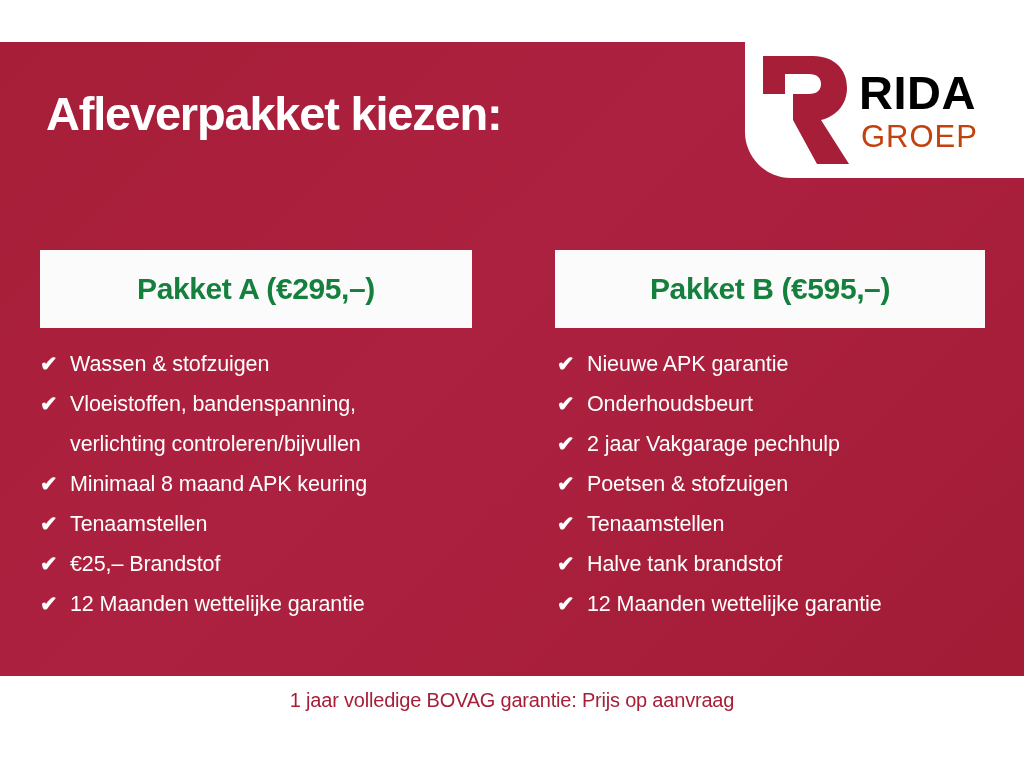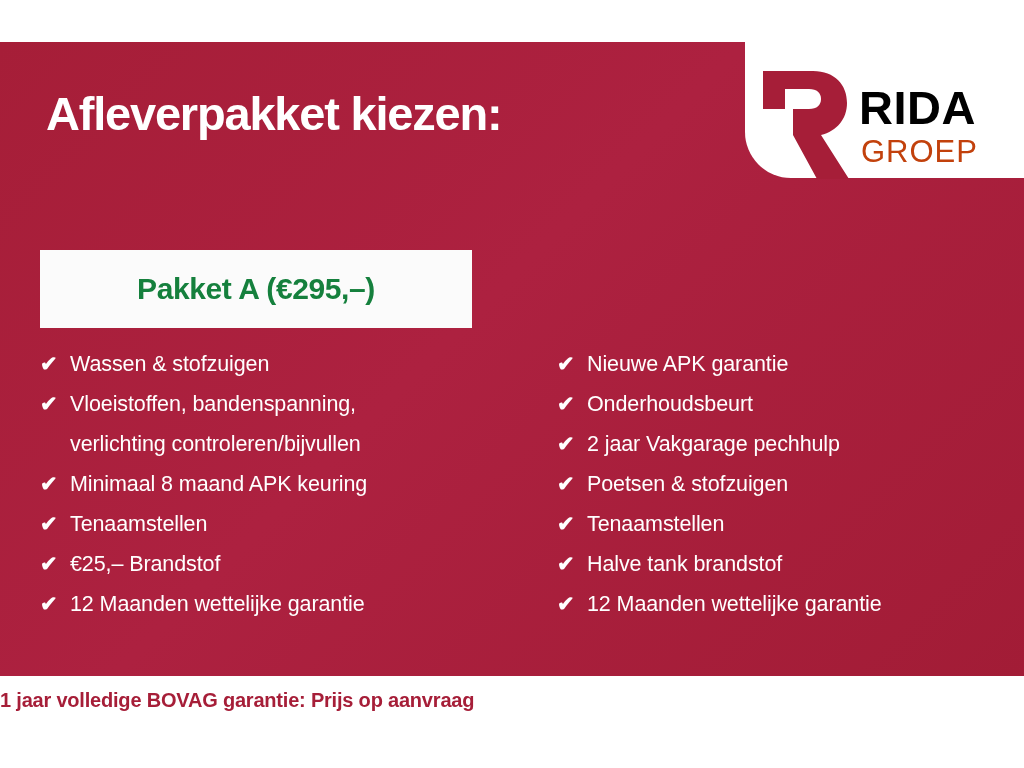--- a/index.html
+++ b/index.html
@@ -51,21 +51,21 @@
     left: 745px;
     top: 0px;
     width: 279px;
     height: 136px;
     background: #ffffff;
     border-bottom-left-radius: 46px;
   }
   .logo-inner {
     position: absolute;
     left: 0;
-    top: 15px;
+    top: 0;
     width: 279px;
     height: 136px;
     display: flex;
     align-items: center;
     justify-content: flex-start;
     padding-left: 10px;
     box-sizing: border-box;
   }
   .logo-mark {
     width: 96px;
@@ -154,24 +154,24 @@
     top: 676px;
     width: 1024px;
     height: 92px;
     background: #ffffff;
   }
   .footer-text {
     position: absolute;
     left: 0;
     top: 13px;
     width: 1024px;
-    text-align: left;
+    text-align: center;
     color: #a61e38;
     font-size: 20px;
-    font-weight: bold;
+    font-weight: normal;
     letter-spacing: -0.2px;
   }
 </style>
 </head>
 <body>
 
 <div id="stage">
 
   <div class="red-panel">
 
@@ -216,20 +216,23 @@
       <li class="feat-item">
         <span class="check-icon">✔</span>
         <span class="feat-text">€25,– Brandstof</span>
       </li>
       <li class="feat-item">
         <span class="check-icon">✔</span>
         <span class="feat-text">12 Maanden wettelijke garantie</span>
       </li>
     </ul>
 
+    <div class="pkg-header pkg-b-header">
+      <span class="pkg-header-text">Pakket B (€595,–)</span>
+    </div>
 
     <ul class="feat-list feat-b">
       <li class="feat-item">
         <span class="check-icon">✔</span>
         <span class="feat-text">Nieuwe APK garantie</span>
       </li>
       <li class="feat-item">
         <span class="check-icon">✔</span>
         <span class="feat-text">Onderhoudsbeurt</span>
       </li>

